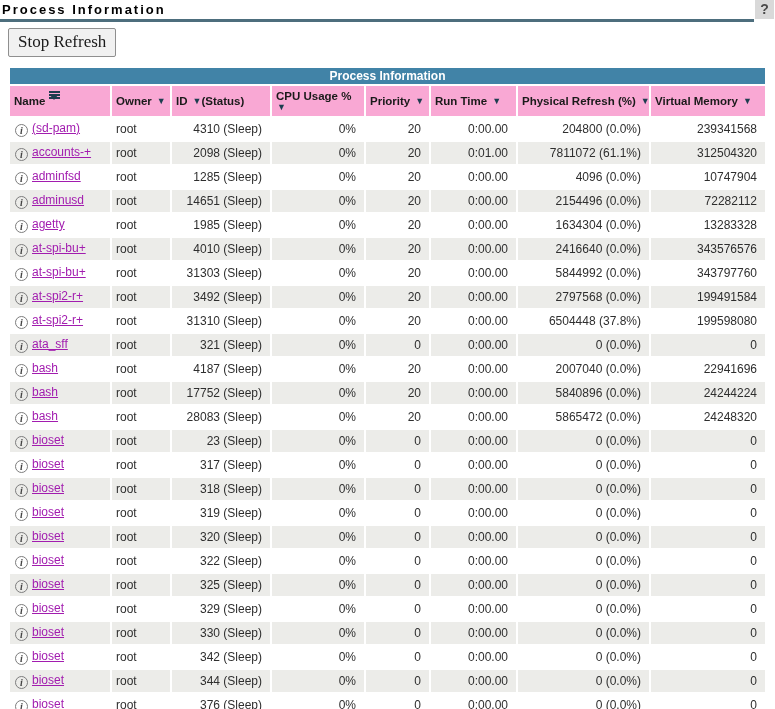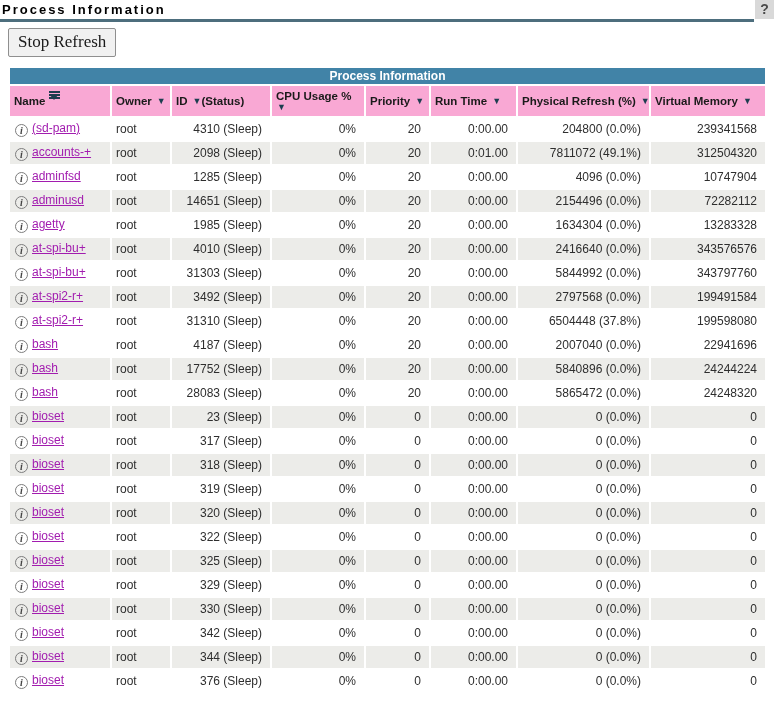--- a/index.html
+++ b/index.html
@@ -137,21 +137,21 @@
     <td class="right">204800 (0.0%)</td>
     <td class="right">239341568</td>
   </tr>
       <tr class="alt">
     <td class="c-name"><span class="info-icon">i</span><a class="plink"><span class="lead"></span><span>accounts-+</span></a></td>
     <td>root</td>
     <td class="right">2098 (Sleep)</td>
     <td class="right">0%</td>
     <td class="right">20</td>
     <td class="right">0:01.00</td>
-    <td class="right">7811072 (49.1%)</td>
+    <td class="right">7811072 (61.1%)</td>
     <td class="right">312504320</td>
   </tr>
       <tr>
     <td class="c-name"><span class="info-icon">i</span><a class="plink"><span class="lead"></span><span>adminfsd</span></a></td>
     <td>root</td>
     <td class="right">1285 (Sleep)</td>
     <td class="right">0%</td>
     <td class="right">20</td>
     <td class="right">0:00.00</td>
     <td class="right">4096 (0.0%)</td>
@@ -209,20 +209,30 @@
   </tr>
       <tr>
     <td class="c-name"><span class="info-icon">i</span><a class="plink"><span class="lead"></span><span>at-spi2-r+</span></a></td>
     <td>root</td>
     <td class="right">31310 (Sleep)</td>
     <td class="right">0%</td>
     <td class="right">20</td>
     <td class="right">0:00.00</td>
     <td class="right">6504448 (37.8%)</td>
     <td class="right">199598080</td>
+  </tr>
+      <tr class="alt">
+    <td class="c-name"><span class="info-icon">i</span><a class="plink"><span class="lead"></span><span>ata_sff</span></a></td>
+    <td>root</td>
+    <td class="right">321 (Sleep)</td>
+    <td class="right">0%</td>
+    <td class="right">0</td>
+    <td class="right">0:00.00</td>
+    <td class="right">0 (0.0%)</td>
+    <td class="right">0</td>
   </tr>
       <tr>
     <td class="c-name"><span class="info-icon">i</span><a class="plink"><span class="lead"></span><span>bash</span></a></td>
     <td>root</td>
     <td class="right">4187 (Sleep)</td>
     <td class="right">0%</td>
     <td class="right">20</td>
     <td class="right">0:00.00</td>
     <td class="right">2007040 (0.0%)</td>
     <td class="right">22941696</td>

